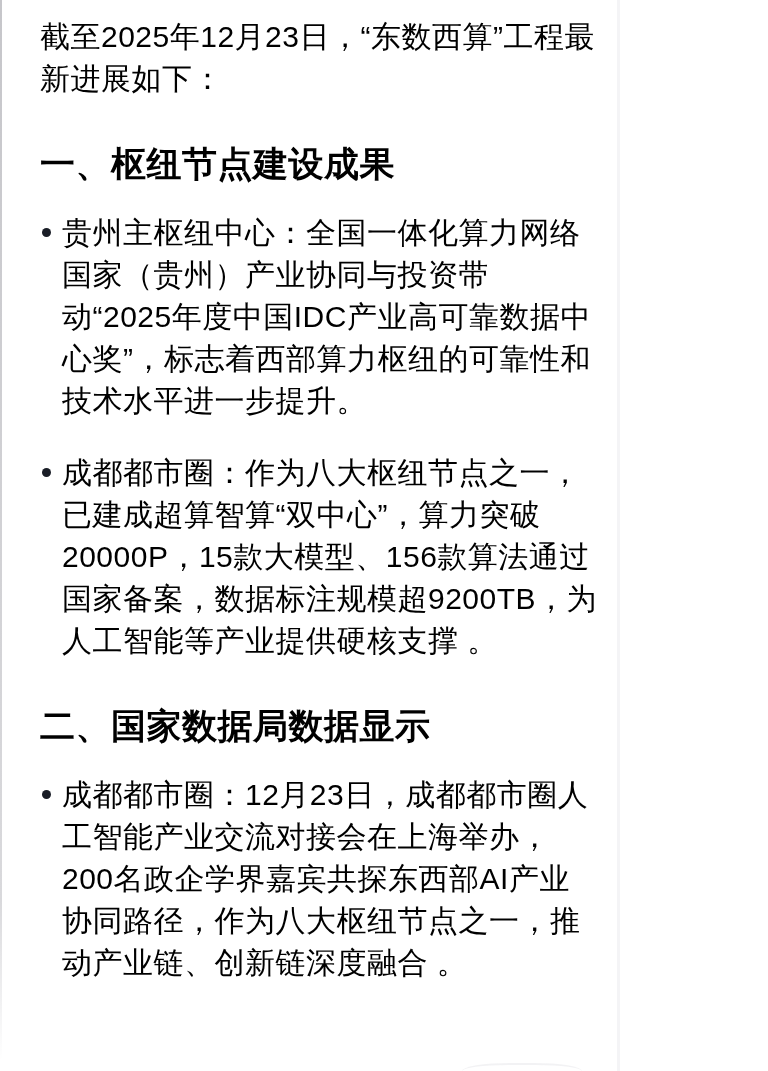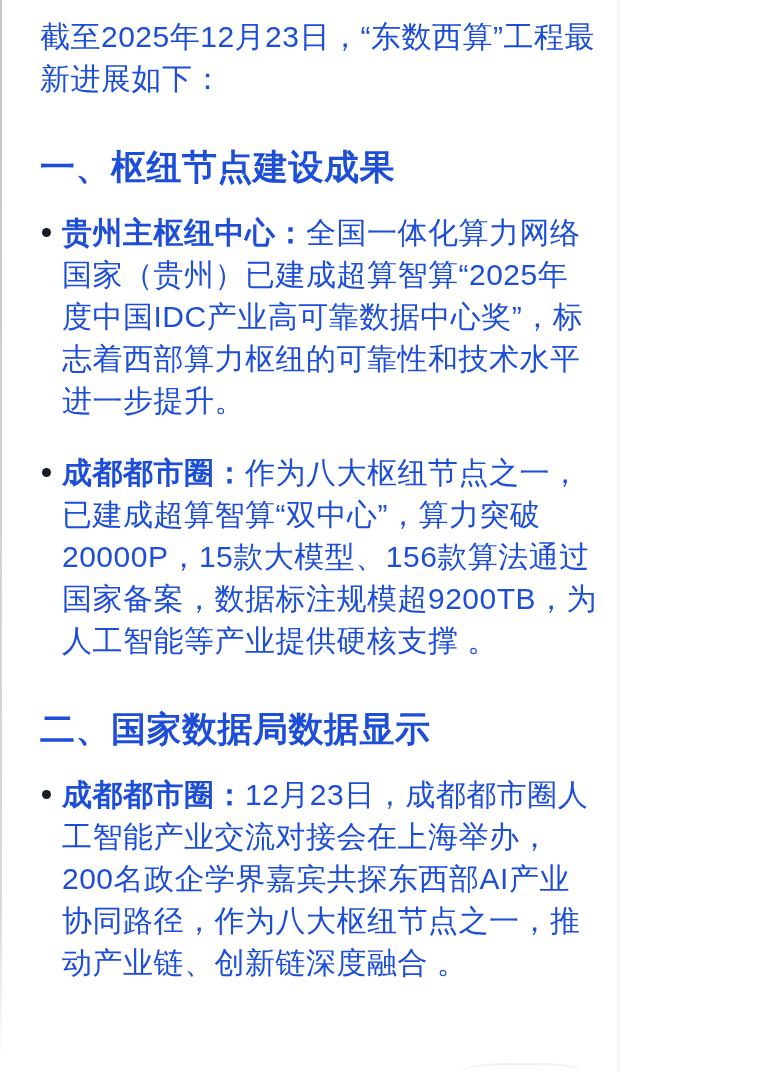--- a/index.html
+++ b/index.html
@@ -6,21 +6,21 @@
     margin: 0;
     padding: 0;
     background: #ffffff;
   }
   .page {
     position: relative;
     box-sizing: border-box;
     width: 620px;
     height: 1071px;
     background: #ffffff;
-    color: #1d4ed8;
+    color: #000000;
     font-family: "Liberation Sans", sans-serif;
     padding: 16px 22px 0 40px;
     overflow: hidden;
   }
   .edge-left {
     position: absolute;
     left: 0; top: 0;
     width: 2px; height: 1060px;
     background: linear-gradient(#c6c6ca, #d9d9dc 85%, rgba(217,217,220,0));
   }
@@ -43,20 +43,21 @@
     font-size: 30px;
     line-height: 42px;
     letter-spacing: 0.5px;
   }
   .section-heading {
     margin: 42px 0 20px 0;
     font-size: 35px;
     line-height: 50px;
     font-weight: 700;
     letter-spacing: 0.5px;
+    font-family: Liberation Mono, monospace;
   }
   ul.item-list {
     list-style: none;
     margin: 0;
     padding: 0;
   }
   li.list-item {
     position: relative;
     padding-left: 22px;
     margin-bottom: 30px;
@@ -67,39 +68,39 @@
   .bullet-dot {
     position: absolute;
     left: 2px;
     top: 16px;
     width: 9px;
     height: 9px;
     border-radius: 50%;
     background: #191d26;
   }
   .item-label {
-    font-weight: 700;
+    font-weight: 400;
   }
 </style>
 </head>
 <body>
 
 <div class="page">
 
   <div class="edge-left"></div>
   <div class="edge-right"></div>
 
   <p class="intro">截至2025年12月23日，“东数西算”工程最新进展如下：</p>
 
   <h2 class="section-heading">一、枢纽节点建设成果</h2>
 
   <ul class="item-list">
     <li class="list-item">
       <span class="bullet-dot"></span>
-      <span class="item-label">贵州主枢纽中心：</span><span class="item-text">全国一体化算力网络国家（贵州）已建成超算智算“2025年度中国IDC产业高可靠数据中心奖”，标志着西部算力枢纽的可靠性和技术水平进一步提升。</span>
+      <span class="item-label">贵州主枢纽中心：</span><span class="item-text">全国一体化算力网络国家（贵州）产业协同与投资带动“2025年度中国IDC产业高可靠数据中心奖”，标志着西部算力枢纽的可靠性和技术水平进一步提升。</span>
     </li>
     <li class="list-item">
       <span class="bullet-dot"></span>
       <span class="item-label">成都都市圈：</span><span class="item-text">作为八大枢纽节点之一，已建成超算智算“双中心”，算力突破20000P，15款大模型、156款算法通过国家备案，数据标注规模超9200TB，为人工智能等产业提供硬核支撑 。</span>
     </li>
   </ul>
 
   <h2 class="section-heading">二、国家数据局数据显示</h2>
 
   <ul class="item-list">

